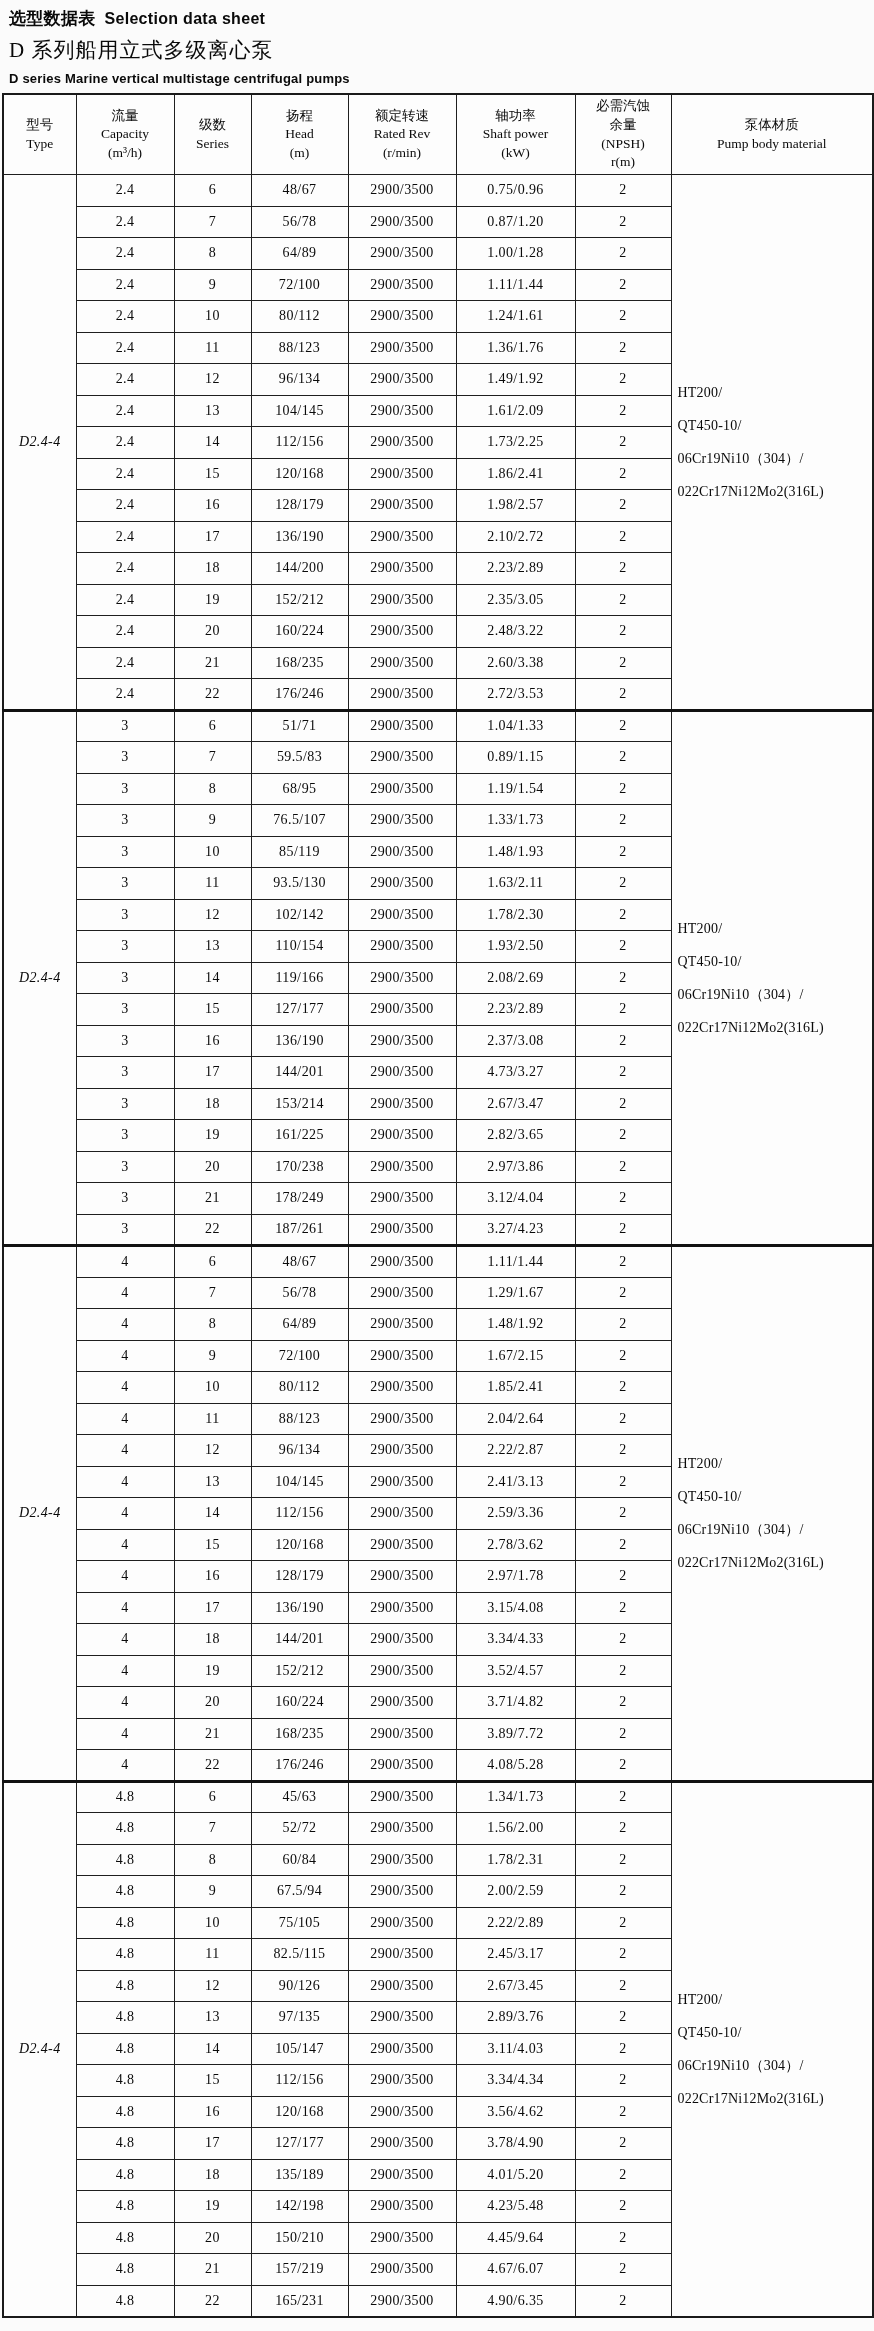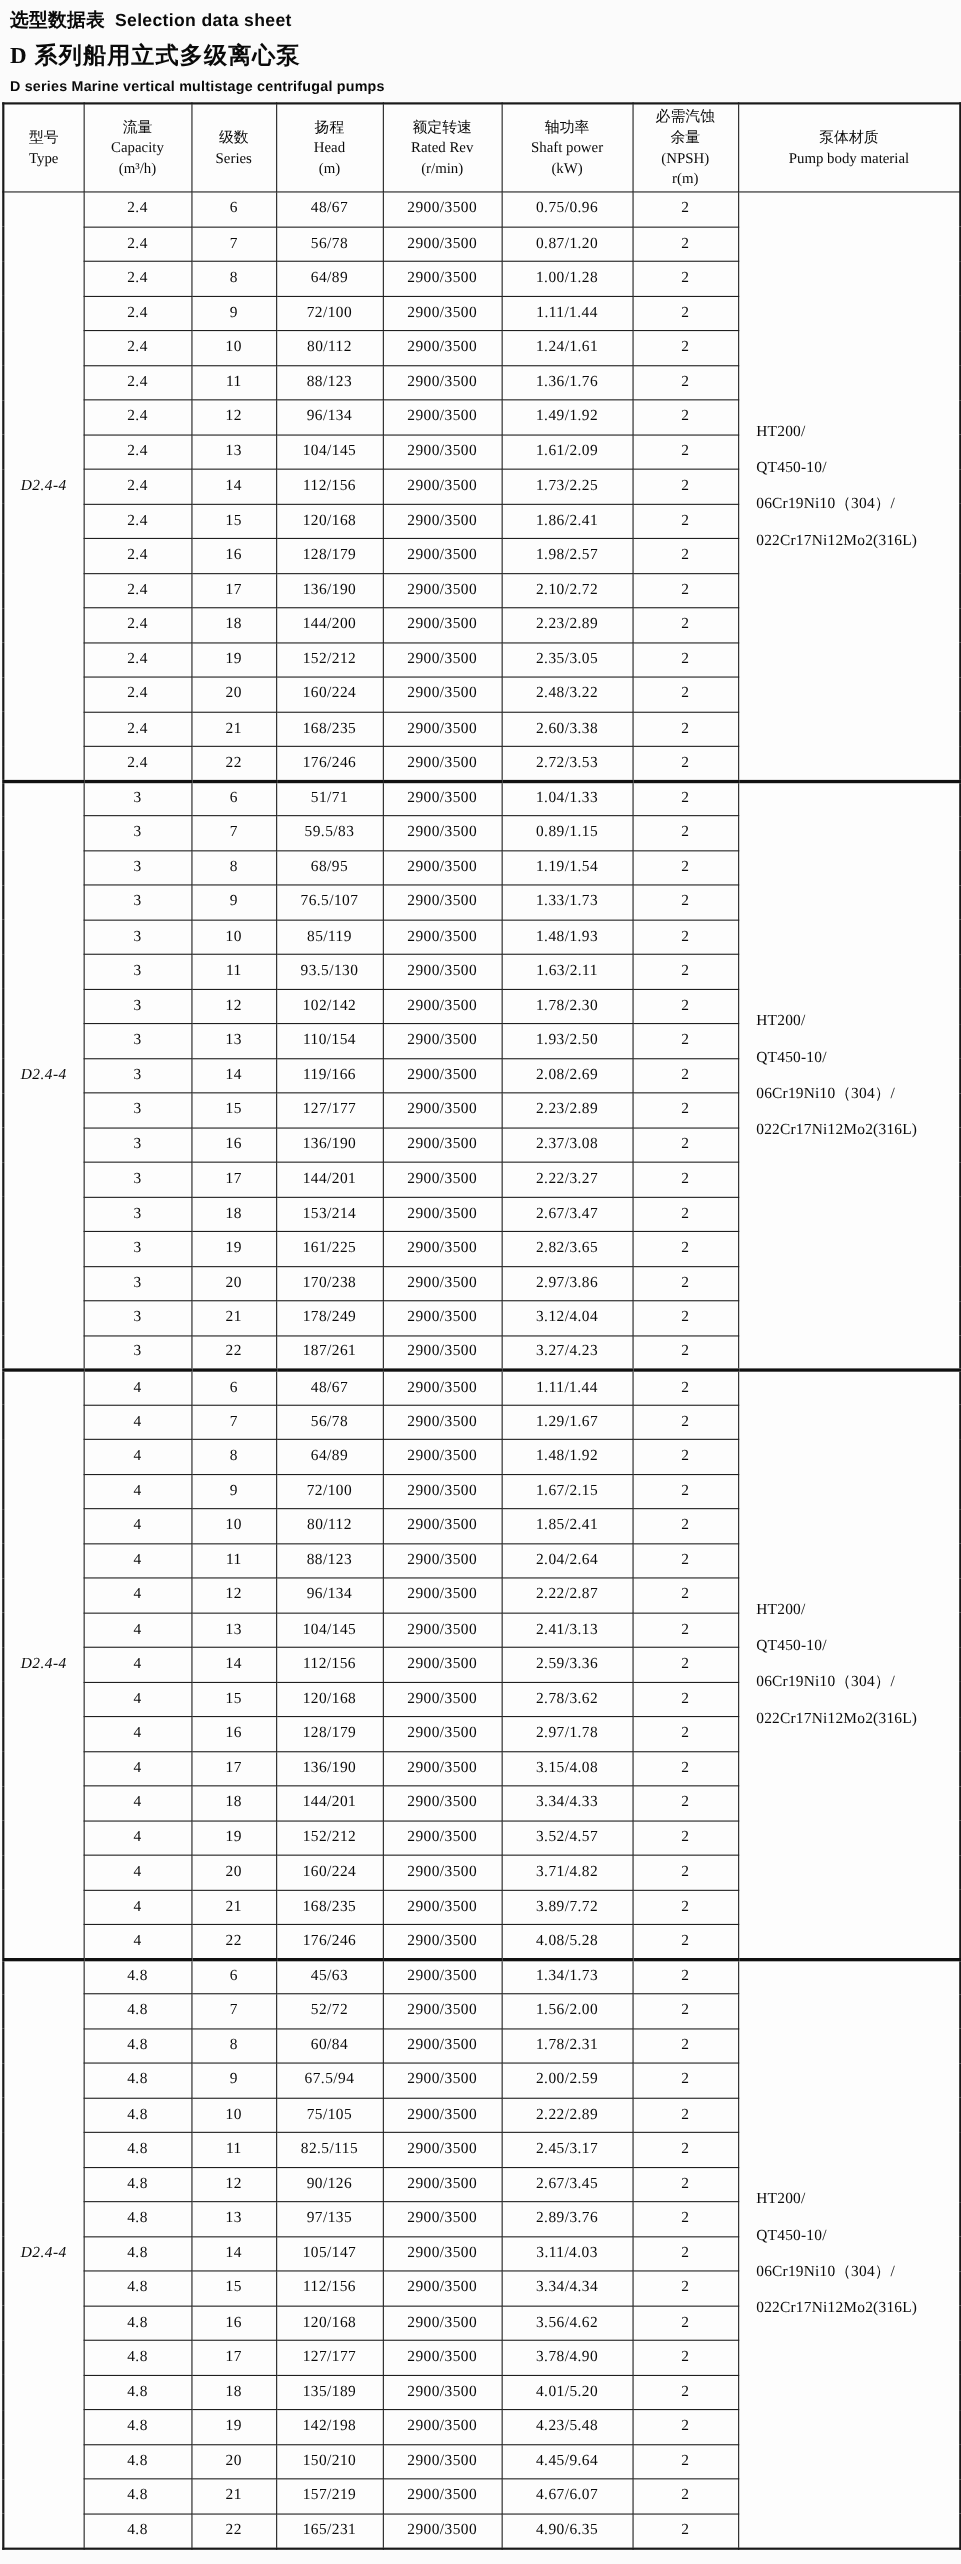--- a/index.html
+++ b/index.html
@@ -15,21 +15,21 @@
   
   .titles { padding:7px 0 0 9px; }
   .title-line1 {
     font-family:"Liberation Sans","DejaVu Sans",sans-serif;
     font-size:17px; font-weight:600; letter-spacing:0.3px;
     margin:0 0 6px 0; white-space:nowrap;
   }
   .title-line1 .en { font-size:16px; margin-left:9px; font-weight:600; }
   .title-line2 {
     font-family:"Liberation Serif","DejaVu Serif",serif;
-    font-size:21px; font-weight:700; letter-spacing:1px;
+    font-size:21px; font-weight:400; letter-spacing:1px;
     margin:0 0 7px 0; white-space:nowrap;
   }
   .title-line3 {
     font-family:"Liberation Sans","DejaVu Sans",sans-serif;
     font-size:13px; font-weight:600; letter-spacing:0.2px;
     margin:0 0 8px 0; white-space:nowrap;
   }
 
   
   table.sel {
@@ -51,21 +51,21 @@
     font-size:13.5px;
     line-height:1.38;
     border-bottom:2px solid #1a1a1a;
     font-family:"Liberation Serif","DejaVu Serif",serif;
   }
   tbody tr { height:31.5px; }
   tbody td.num  { font-size:14px; letter-spacing:0.4px; white-space:nowrap; }
   tbody td.type { font-size:14px; letter-spacing:0.4px; white-space:nowrap;font-style:italic; }
   tbody td.material {
     text-align:left;
-    padding-left:16px;
+    padding-left:6px;
     font-size:14px;
     letter-spacing:0.2px;
     line-height:2.36;
     white-space:nowrap;
   }
   tbody tr.block-sep td { border-top:3px solid #111; }
 </style>
 </head>
 <body>
 
@@ -369,21 +369,21 @@
           <td class="num">136/190</td>
           <td class="num">2900/3500</td>
           <td class="num">2.37/3.08</td>
           <td class="num">2</td>
         </tr>
         <tr>
           <td class="num">3</td>
           <td class="num">17</td>
           <td class="num">144/201</td>
           <td class="num">2900/3500</td>
-          <td class="num">2.22/3.27</td>
+          <td class="num">4.73/3.27</td>
           <td class="num">2</td>
         </tr>
         <tr>
           <td class="num">3</td>
           <td class="num">18</td>
           <td class="num">153/214</td>
           <td class="num">2900/3500</td>
           <td class="num">2.67/3.47</td>
           <td class="num">2</td>
         </tr>

